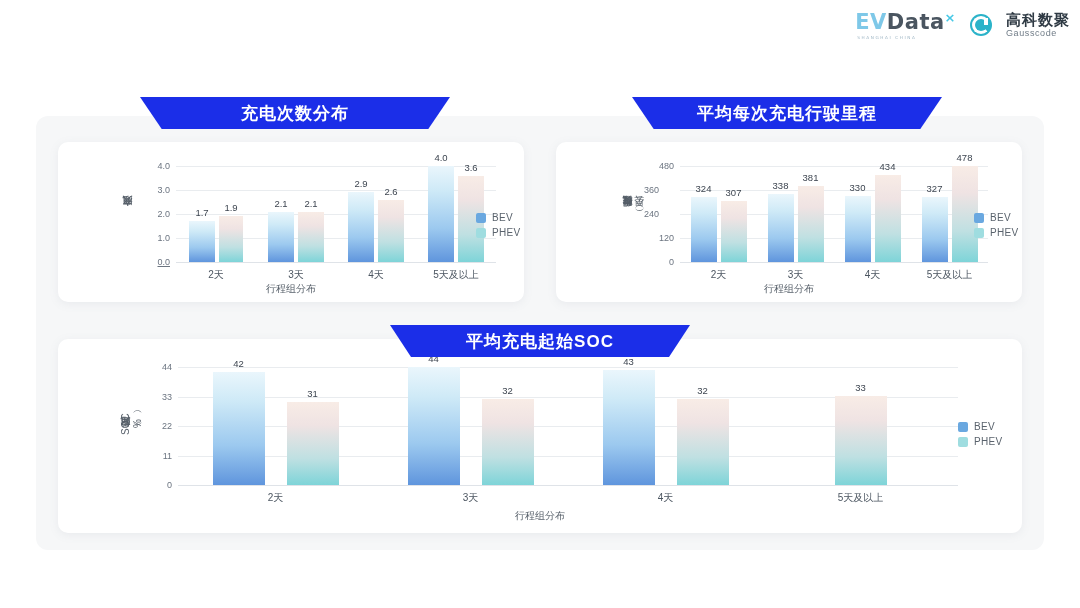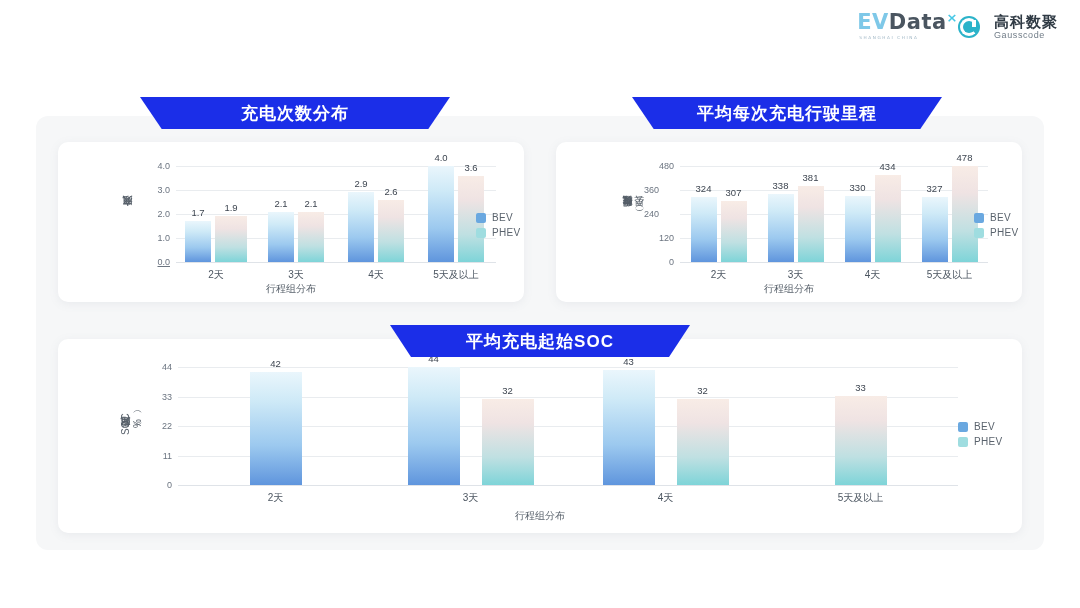--- a/index.html
+++ b/index.html
@@ -9,22 +9,22 @@
     font-family:"Liberation Sans","DejaVu Sans",sans-serif;
     overflow:hidden;
     position:relative;
   }
 
   
   .header{
     position:absolute;top:0;left:0;width:1080px;height:60px;
   }
   .logos{
-    position:absolute;right:22px;top:12px;
-    display:flex;align-items:flex-end;
+    position:absolute;right:10px;top:12px;
+    display:flex;align-items:flex-start;gap:14px;
   }
   .logo-evdata{position:relative;display:flex;flex-direction:column;align-items:flex-start;}
   .evdata-word{
     font-size:21px;font-weight:bold;letter-spacing:.5px;line-height:1;
     font-family:"DejaVu Sans",sans-serif;
     white-space:nowrap;
   }
   .evdata-word .ev{color:#7ec8e8;}
   .evdata-word .data{color:#4a5560;}
   .evdata-x{
@@ -168,21 +168,21 @@
       <div class="gridline" style="top: 0px;"></div>
       <div class="gridline" style="top: 24px;"></div>
       <div class="gridline" style="top: 48px;"></div>
       <div class="gridline" style="top: 72px;"></div>
       <div class="axisline" style="top: 96px;"></div>
       <div class="bars">
         <div class="group" style="gap: 4px;">
           <div class="bar bev" style="width: 26px; height: 41px;">
             <div class="val">1.7</div>
           </div>
-          <div class="bar phev" style="width: 32px; height: 46px; text-align: right;">
+          <div class="bar phev" style="width: 24px; height: 46px; text-align: right;">
             <div class="val">1.9</div>
           </div>
         </div>
         <div class="group" style="gap: 4px;">
           <div class="bar bev" style="width: 26px; height: 50px;">
             <div class="val">2.1</div>
           </div>
           <div class="bar phev" style="width: 26px; height: 50px;">
             <div class="val">2.1</div>
           </div>
@@ -300,20 +300,23 @@
       <div class="gridline" style="top: 0px;"></div>
       <div class="gridline" style="top: 30px;"></div>
       <div class="gridline" style="top: 59px;"></div>
       <div class="gridline" style="top: 89px;"></div>
       <div class="axisline" style="top: 118px;"></div>
       <div class="bars">
         <div class="group" style="gap: 22px;">
           <div class="bar bev" style="width: 52px; height: 113px;">
             <div class="val">42</div>
           </div>
+          <div class="bar phev" style="width: 52px; height: 83px;">
+            <div class="val">31</div>
+          </div>
         </div>
         <div class="group" style="gap: 22px;">
           <div class="bar bev" style="width: 52px; height: 118px;">
             <div class="val">44</div>
           </div>
           <div class="bar phev" style="width: 52px; height: 86px;">
             <div class="val">32</div>
           </div>
         </div>
         <div class="group" style="gap: 22px;">

